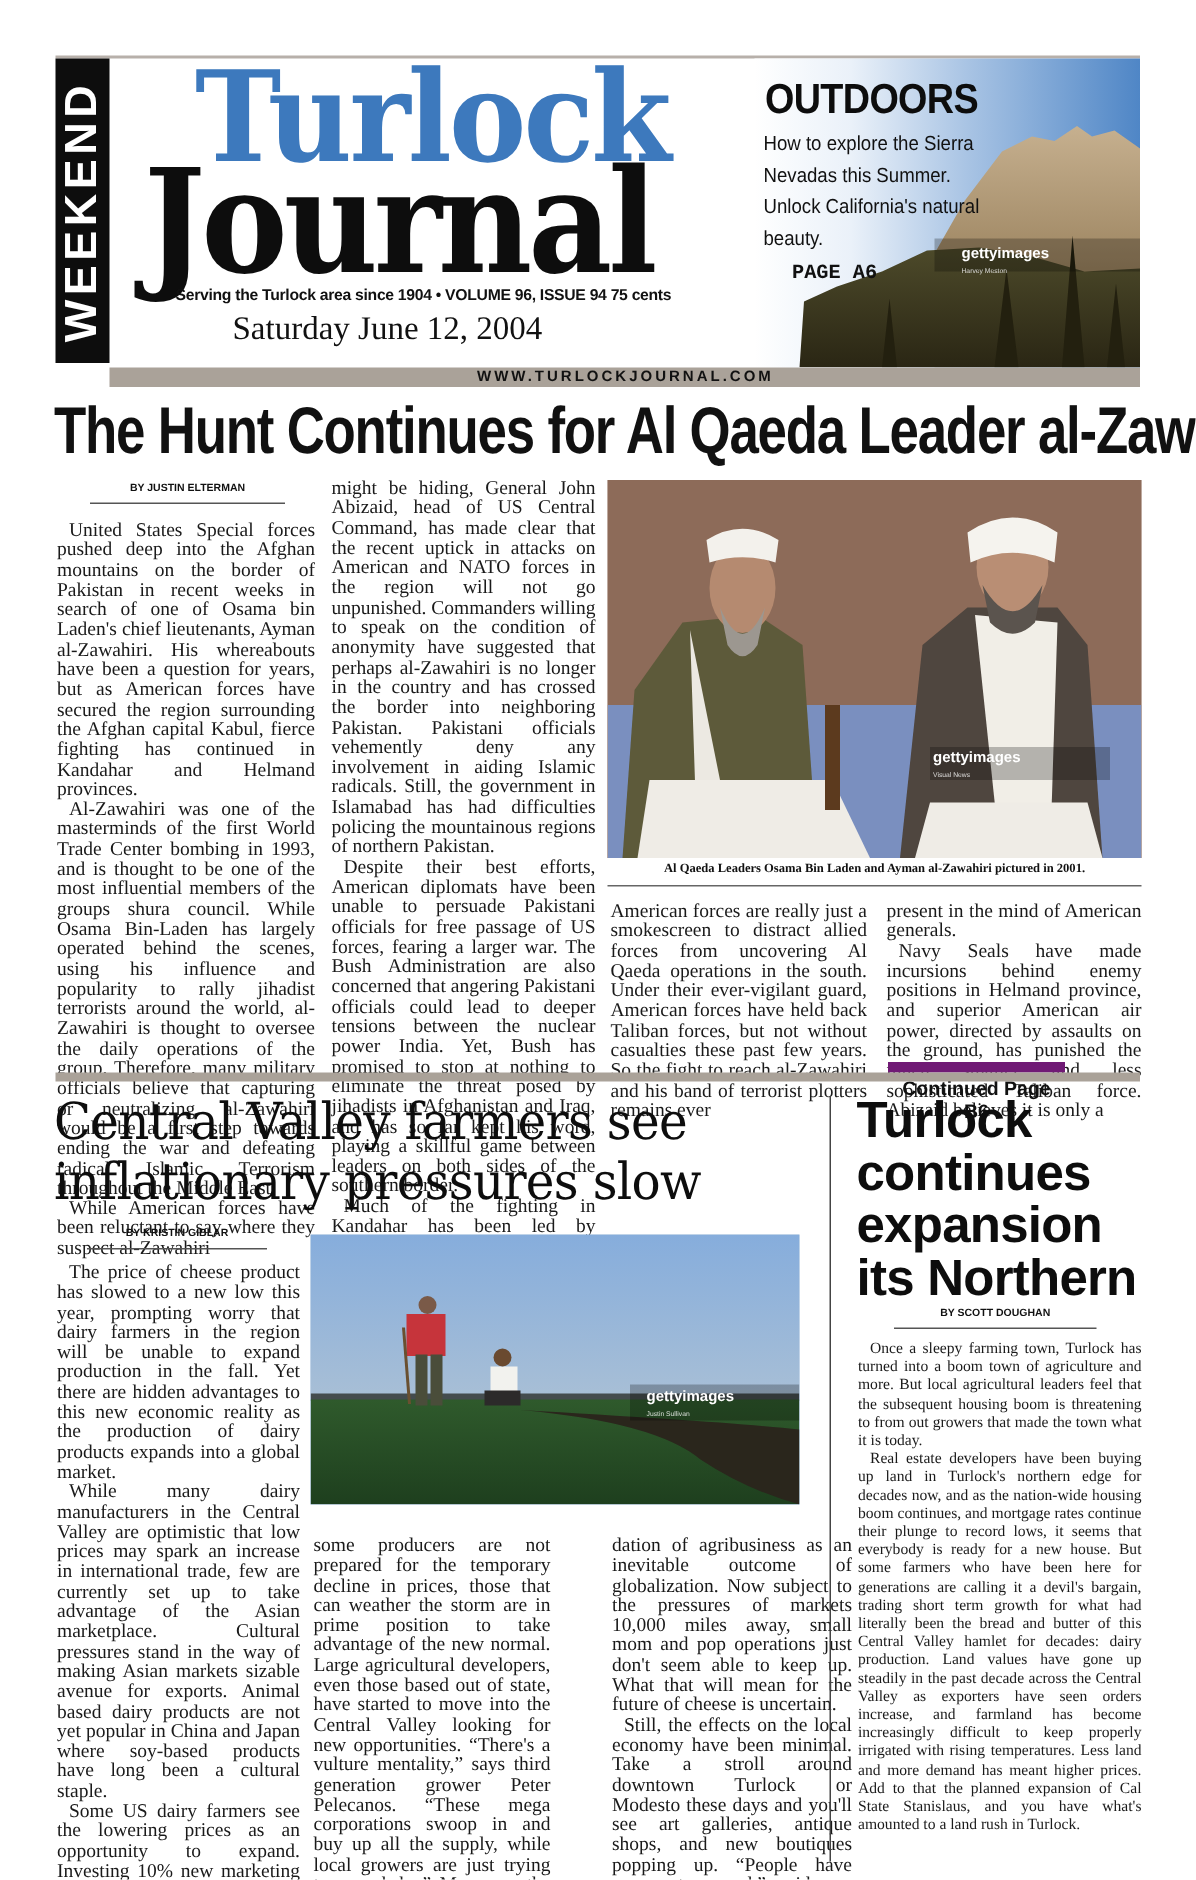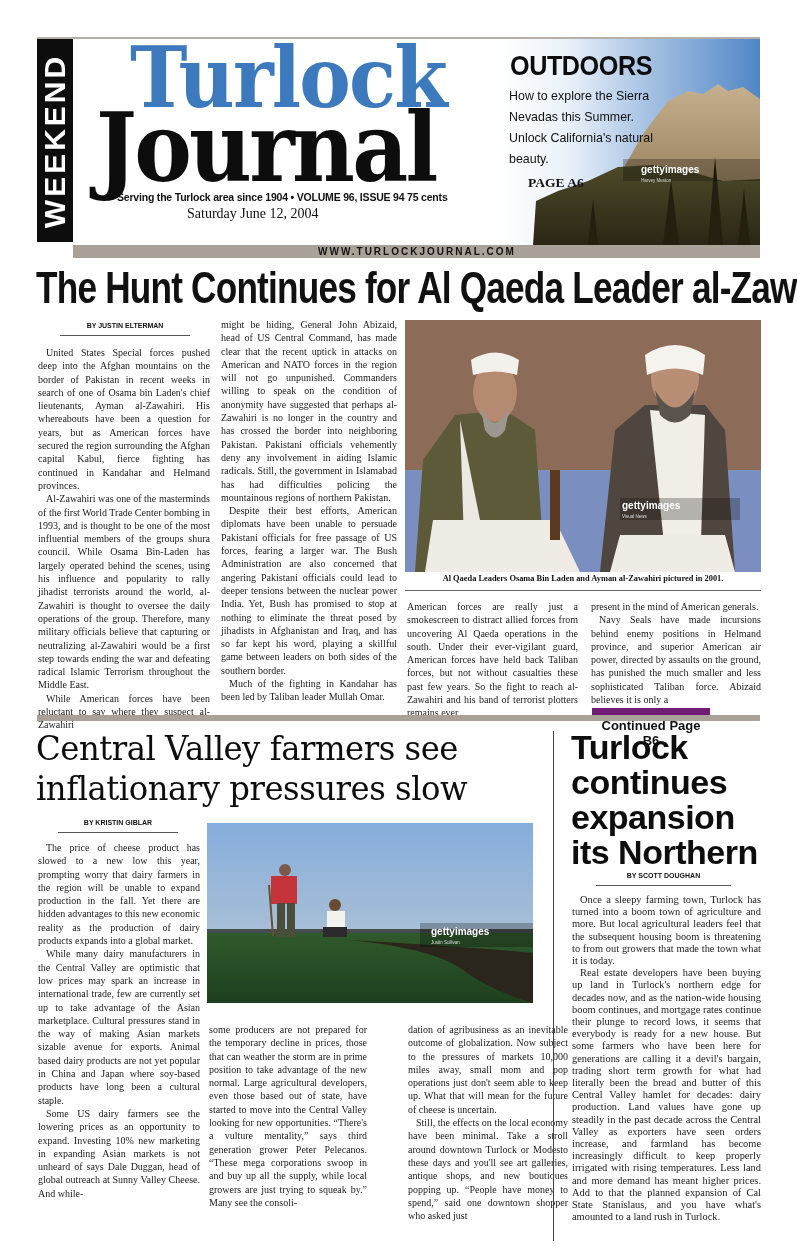--- a/index.html
+++ b/index.html
@@ -12,46 +12,46 @@
   .weekend { left: 37px; top: 39px; width: 36px; height: 203px; background: #0d0d0d; }
   .weekend span { position: absolute; left: 50%; top: 50%; transform: translate(-50%,-50%) rotate(-90deg);
     color: #fff; font-family: "Liberation Sans", sans-serif; font-weight: bold; font-size: 30px;
     letter-spacing: 3px; white-space: nowrap; transform-origin: center; }
   .title-turlock { left: 130px; top: 36px; font-family: "DejaVu Serif", serif; font-weight: bold;
     font-size: 84px; color: #3d79bd; letter-spacing: -2px; line-height: 84px; transform: scaleX(0.92); transform-origin: left; }
   .title-journal { left: 96px; top: 100px; font-family: "DejaVu Serif", serif; font-weight: bold;
     font-size: 96px; color: #0d0d0d; letter-spacing: -3px; line-height: 96px; transform: scaleX(0.9); transform-origin: left; }
   .serving { left: 117px; top: 191px; font-family: "Liberation Sans", sans-serif; font-weight: bold;
     font-size: 10.5px; letter-spacing: -0.2px; white-space: nowrap; }
-  .date { left: 155px; top: 206px; font-size: 14px; white-space: nowrap; margin-left: 32px; }
+  .date { left: 155px; top: 206px; font-size: 22px; white-space: nowrap; }
   .url-bar { left: 73px; top: 245px; width: 687px; height: 13px; background: #aaa299; padding-left: 28px; }
   .url-bar span { position: absolute; left: 245px; top: 0px; font-family: "Liberation Sans", sans-serif; font-weight: bold;
     font-size: 10px; letter-spacing: 2px; color: #111; line-height: 13px; }
 
   
   .promo { left: 503px; top: 39px; width: 257px; height: 206px; overflow: hidden;
     background: linear-gradient(90deg, #ffffff 0%, #eaf1f9 25%, #a9c4e4 55%, #4f86c6 100%); }
   .mountain { position: absolute; left: 0; top: 0; width: 257px; height: 206px; }
   .promo-head { position: absolute; left: 7px; top: 11px; font-family: "Liberation Sans", sans-serif;
     font-weight: bold; font-size: 28px; letter-spacing: -0.5px; color: #0d0d0d; transform: scaleX(0.9); transform-origin: left; }
   .promo-body { position: absolute; left: 6px; top: 46px; width: 175px; font-family: "Liberation Sans", sans-serif;
     font-size: 13.5px; line-height: 21px; color: #111; transform: scaleX(0.92); transform-origin: left; }
-  .promo-page { position: absolute; left: 25px; top: 136px; font-family: Liberation Serif, serif;
+  .promo-page { position: absolute; left: 25px; top: 136px; font-family: Liberation Mono, monospace;
     font-weight: bold; font-size: 13.5px; color: #111; }
   .getty { position: absolute; font-family: "Liberation Sans", sans-serif; color: #fff; font-size: 10px; font-weight: bold; line-height: 10px; }
   .getty small { display: block; font-size: 4.5px; font-weight: normal; opacity: 0.8; margin-top: 1px; }
 
   
   .headline1 { left: 36px; top: 263px; width: 730px; font-family: "Liberation Sans", sans-serif; font-weight: bold;
     font-size: 44px; line-height: 50px; letter-spacing: -1px; white-space: nowrap; transform: scaleX(0.80); transform-origin: left; }
 
   .byline { font-family: "Liberation Sans", sans-serif; font-weight: bold; font-size: 7px; letter-spacing: 0px; text-align: center; color: #111; }
   .byline-rule { height: 1px; background: #555; }
 
-  .col { font-size: 10px; line-height: 13.3px; text-align: justify; color: #1a1a1a; }
+  .col { font-size: 13px; line-height: 13.3px; text-align: justify; color: #1a1a1a; }
   .col p { text-indent: 8px; }
 
   .photo1 { left: 405px; top: 320px; width: 356px; height: 252px; overflow: hidden; background: #8c6a58; }
   .caption1 { left: 405px; top: 574px; width: 356px; text-align: center; font-weight: bold; font-size: 8.4px; color: #111; }
   .caption-rule { left: 405px; top: 590px; width: 356px; height: 1px; background: #666; }
 
   .continued { left: 592px; top: 696px; width: 118px; text-align: center; font-family: "Liberation Sans", sans-serif;
     font-weight: bold; font-size: 13px; border-top: 7px solid #701a75; padding-top: 3px; margin-top: 12px; }
 
   .section-bar { left: 37px; top: 715px; width: 723px; height: 6px; background: #aaa299; }

